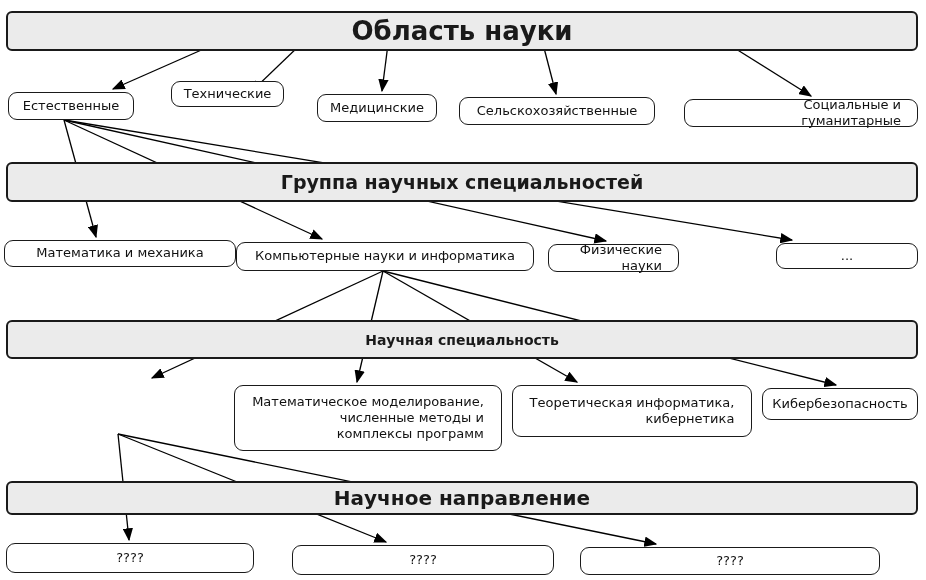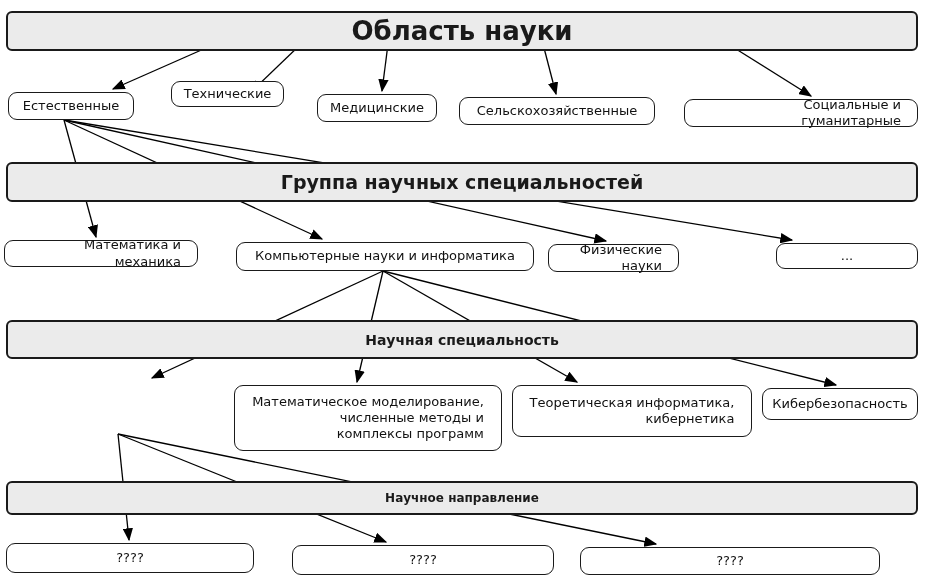--- a/index.html
+++ b/index.html
@@ -30,21 +30,21 @@
     text-align:right;
     font-size:13px;color:#111;
     box-sizing:border-box;
     padding:2px 16px;
     white-space:pre-line;
     line-height:1.25;
   }
   .bar-1{font-size:26px;}
   .bar-2{font-size:19px;}
   .bar-3{font-size:14px;}
-  .bar-4{font-size:12px;}
+  .bar-4{font-size:20px;}
 </style>
 </head>
 <body>
 
 <div class="canvas">
 
   <svg class="edges" viewBox="0 0 926 580" xmlns="http://www.w3.org/2000/svg">
     <defs>
       <marker id="arw" markerWidth="10" markerHeight="8" refX="9" refY="4" orient="auto">
         <path d="M0,0 L10,4 L0,8 Z" fill="#000"></path>
@@ -91,21 +91,21 @@
     <span>Сельскохозяйственные</span>
   </div>
   <div class="node" style="left:684px;top:99px;width:234px;height:28px;">
     <span>Социальные и гуманитарные</span>
   </div>
 
   <div class="bar bar-2" style="left:6px;top:155px;width:912px;height:40px;text-align:right;">
     <span>Группа научных специальностей</span>
   </div>
 
-  <div class="node" style="left:4px;top:240px;width:194px;height:27px;">
+  <div class="node" style="left:4px;top:240px;width:232px;height:27px;">
     <span>Математика и механика</span>
   </div>
   <div class="node" style="left:236px;top:242px;width:298px;height:29px;">
     <span>Компьютерные науки и информатика</span>
   </div>
   <div class="node" style="left:548px;top:244px;width:131px;height:28px;">
     <span>Физические науки</span>
   </div>
   <div class="node" style="left:776px;top:243px;width:142px;height:26px;">
     <span>...</span>

